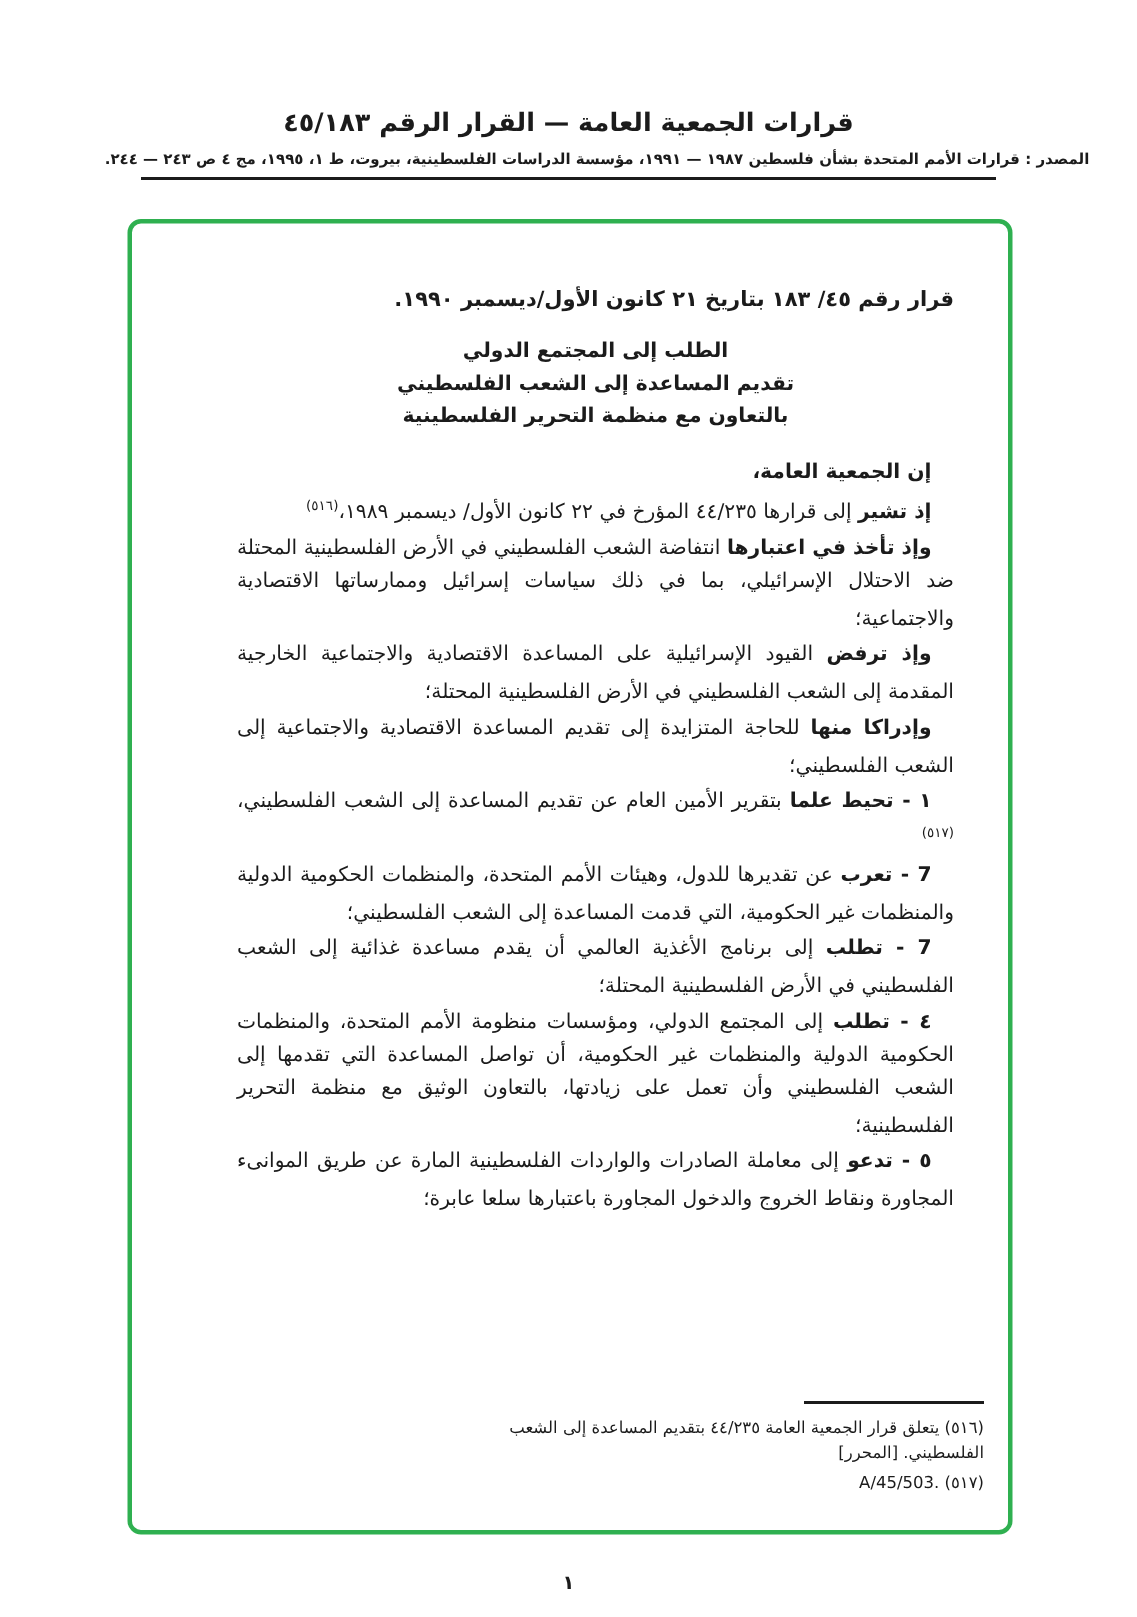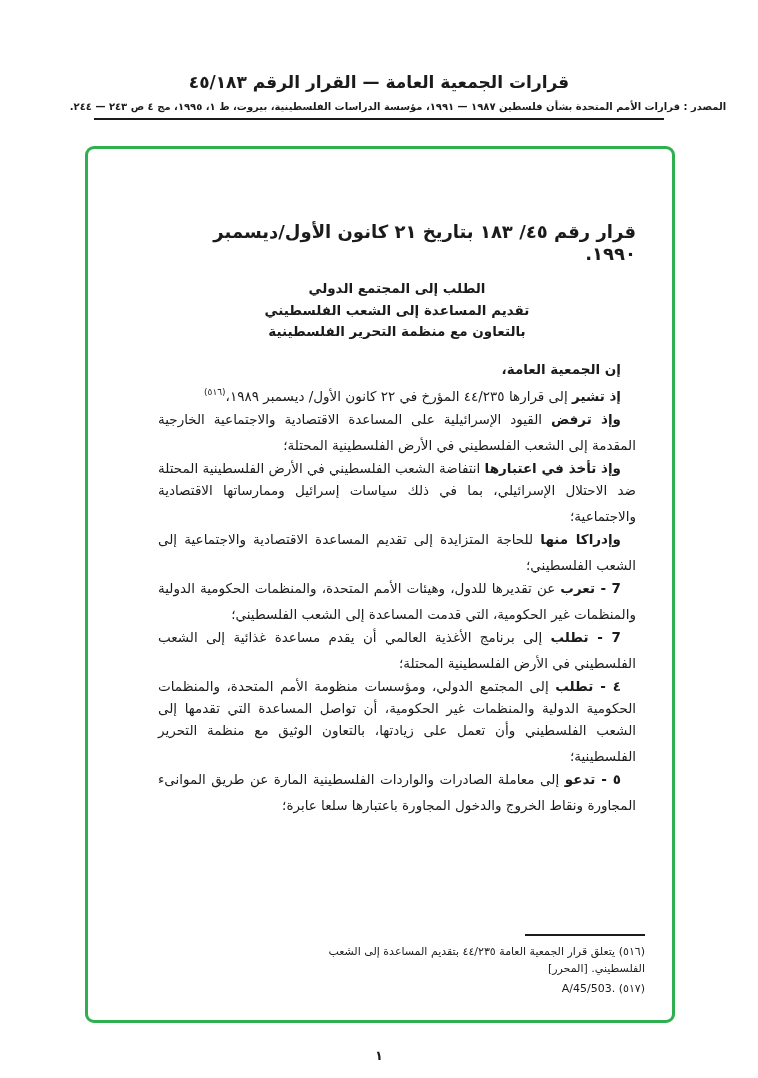--- a/index.html
+++ b/index.html
@@ -23,43 +23,42 @@
   .doc-box {
     position: absolute;
     left: 85px; top: 146px;
     width: 590px; height: 877px;
     border: 3px solid #2fb050;
     border-radius: 9px;
     background: #ffffff;
     padding: 40px 36px 0 70px;
   }
   .doc-heading {
-    font-size: 18px; font-weight: bold; line-height: 22px;
+    font-size: 14px; font-weight: bold; line-height: 22px;
     margin-bottom: 13px;
-    margin-top: 32px;
   }
   .doc-subtitles {
     text-align: center; font-weight: bold;
     font-size: 13.5px; line-height: 21.5px;
   }
   .doc-body { margin-top: 12px; }
   .doc-body p {
     font-size: 13.5px;
     line-height: 21.8px;
     text-align: justify;
     text-indent: 15px;
     margin-bottom: 2px;
   }
   .lead { font-weight: bold; }
   .fnref { font-size: 9px; }
 
   
   .footnotes {
     position: absolute;
-    right: 27px; bottom: 20px;
+    right: 16px; bottom: 20px;
     width: 340px;
     background: #ffffff;
     font-size: 11px; line-height: 17px;
     text-align: right;
   }
   .fn-rule {
     width: 120px;
     border: none;
     border-top: 2px solid #1b1b1b;
     margin: 0 0 7px auto;
@@ -88,23 +87,24 @@
 
   <div class="doc-subtitles">
     <div>الطلب إلى المجتمع الدولي</div>
     <div>تقديم المساعدة إلى الشعب الفلسطيني</div>
     <div>بالتعاون مع منظمة التحرير الفلسطينية</div>
   </div>
 
   <div class="doc-body">
     <p><span class="lead">إن الجمعية العامة،</span> <span></span><sup class="fnref"></sup></p>
     <p><span class="lead">إذ تشير</span> <span>إلى قرارها ٤٤/٢٣٥ المؤرخ في ٢٢ كانون الأول/ ديسمبر ١٩٨٩،</span><sup class="fnref">(٥١٦)</sup></p>
+    <p><span class="lead">وإذ تأخذ في اعتبارها</span> <span>انتفاضة الشعب الفلسطيني في الأرض الفلسطينية المحتلة ضد الاحتلال الإسرائيلي، بما في ذلك سياسات إسرائيل وممارساتها الاقتصادية والاجتماعية؛</span><sup class="fnref"></sup></p>
     <p><span class="lead">وإذ ترفض</span> <span>القيود الإسرائيلية على المساعدة الاقتصادية والاجتماعية الخارجية المقدمة إلى الشعب الفلسطيني في الأرض الفلسطينية المحتلة؛</span><sup class="fnref"></sup></p>
-    <p><span class="lead">وإذ تأخذ في اعتبارها</span> <span>انتفاضة الشعب الفلسطيني في الأرض الفلسطينية المحتلة ضد الاحتلال الإسرائيلي، بما في ذلك سياسات إسرائيل وممارساتها الاقتصادية والاجتماعية؛</span><sup class="fnref"></sup></p>
     <p><span class="lead">وإدراكا منها</span> <span>للحاجة المتزايدة إلى تقديم المساعدة الاقتصادية والاجتماعية إلى الشعب الفلسطيني؛</span><sup class="fnref"></sup></p>
+    <p><span class="lead">١ - تحيط علما</span> <span>بتقرير الأمين العام عن تقديم المساعدة إلى الشعب الفلسطيني،</span><sup class="fnref">(٥١٧)</sup></p>
     <p><span class="lead">7 - تعرب</span> <span>عن تقديرها للدول، وهيئات الأمم المتحدة، والمنظمات الحكومية الدولية والمنظمات غير الحكومية، التي قدمت المساعدة إلى الشعب الفلسطيني؛</span><sup class="fnref"></sup></p>
     <p><span class="lead">7 - تطلب</span> <span>إلى برنامج الأغذية العالمي أن يقدم مساعدة غذائية إلى الشعب الفلسطيني في الأرض الفلسطينية المحتلة؛</span><sup class="fnref"></sup></p>
     <p><span class="lead">٤ - تطلب</span> <span>إلى المجتمع الدولي، ومؤسسات منظومة الأمم المتحدة، والمنظمات الحكومية الدولية والمنظمات غير الحكومية، أن تواصل المساعدة التي تقدمها إلى الشعب الفلسطيني وأن تعمل على زيادتها، بالتعاون الوثيق مع منظمة التحرير الفلسطينية؛</span><sup class="fnref"></sup></p>
     <p><span class="lead">٥ - تدعو</span> <span>إلى معاملة الصادرات والواردات الفلسطينية المارة عن طريق الموانىء المجاورة ونقاط الخروج والدخول المجاورة باعتبارها سلعا عابرة؛</span><sup class="fnref"></sup></p>
   </div>
 
   <div class="footnotes">
     <div class="fn-rule"></div>
     <div class="footnote">(٥١٦) يتعلق قرار الجمعية العامة ٤٤/٢٣٥ بتقديم المساعدة إلى الشعب الفلسطيني. [المحرر]</div>
     <div class="footnote">(٥١٧) A/45/503.‎</div>

